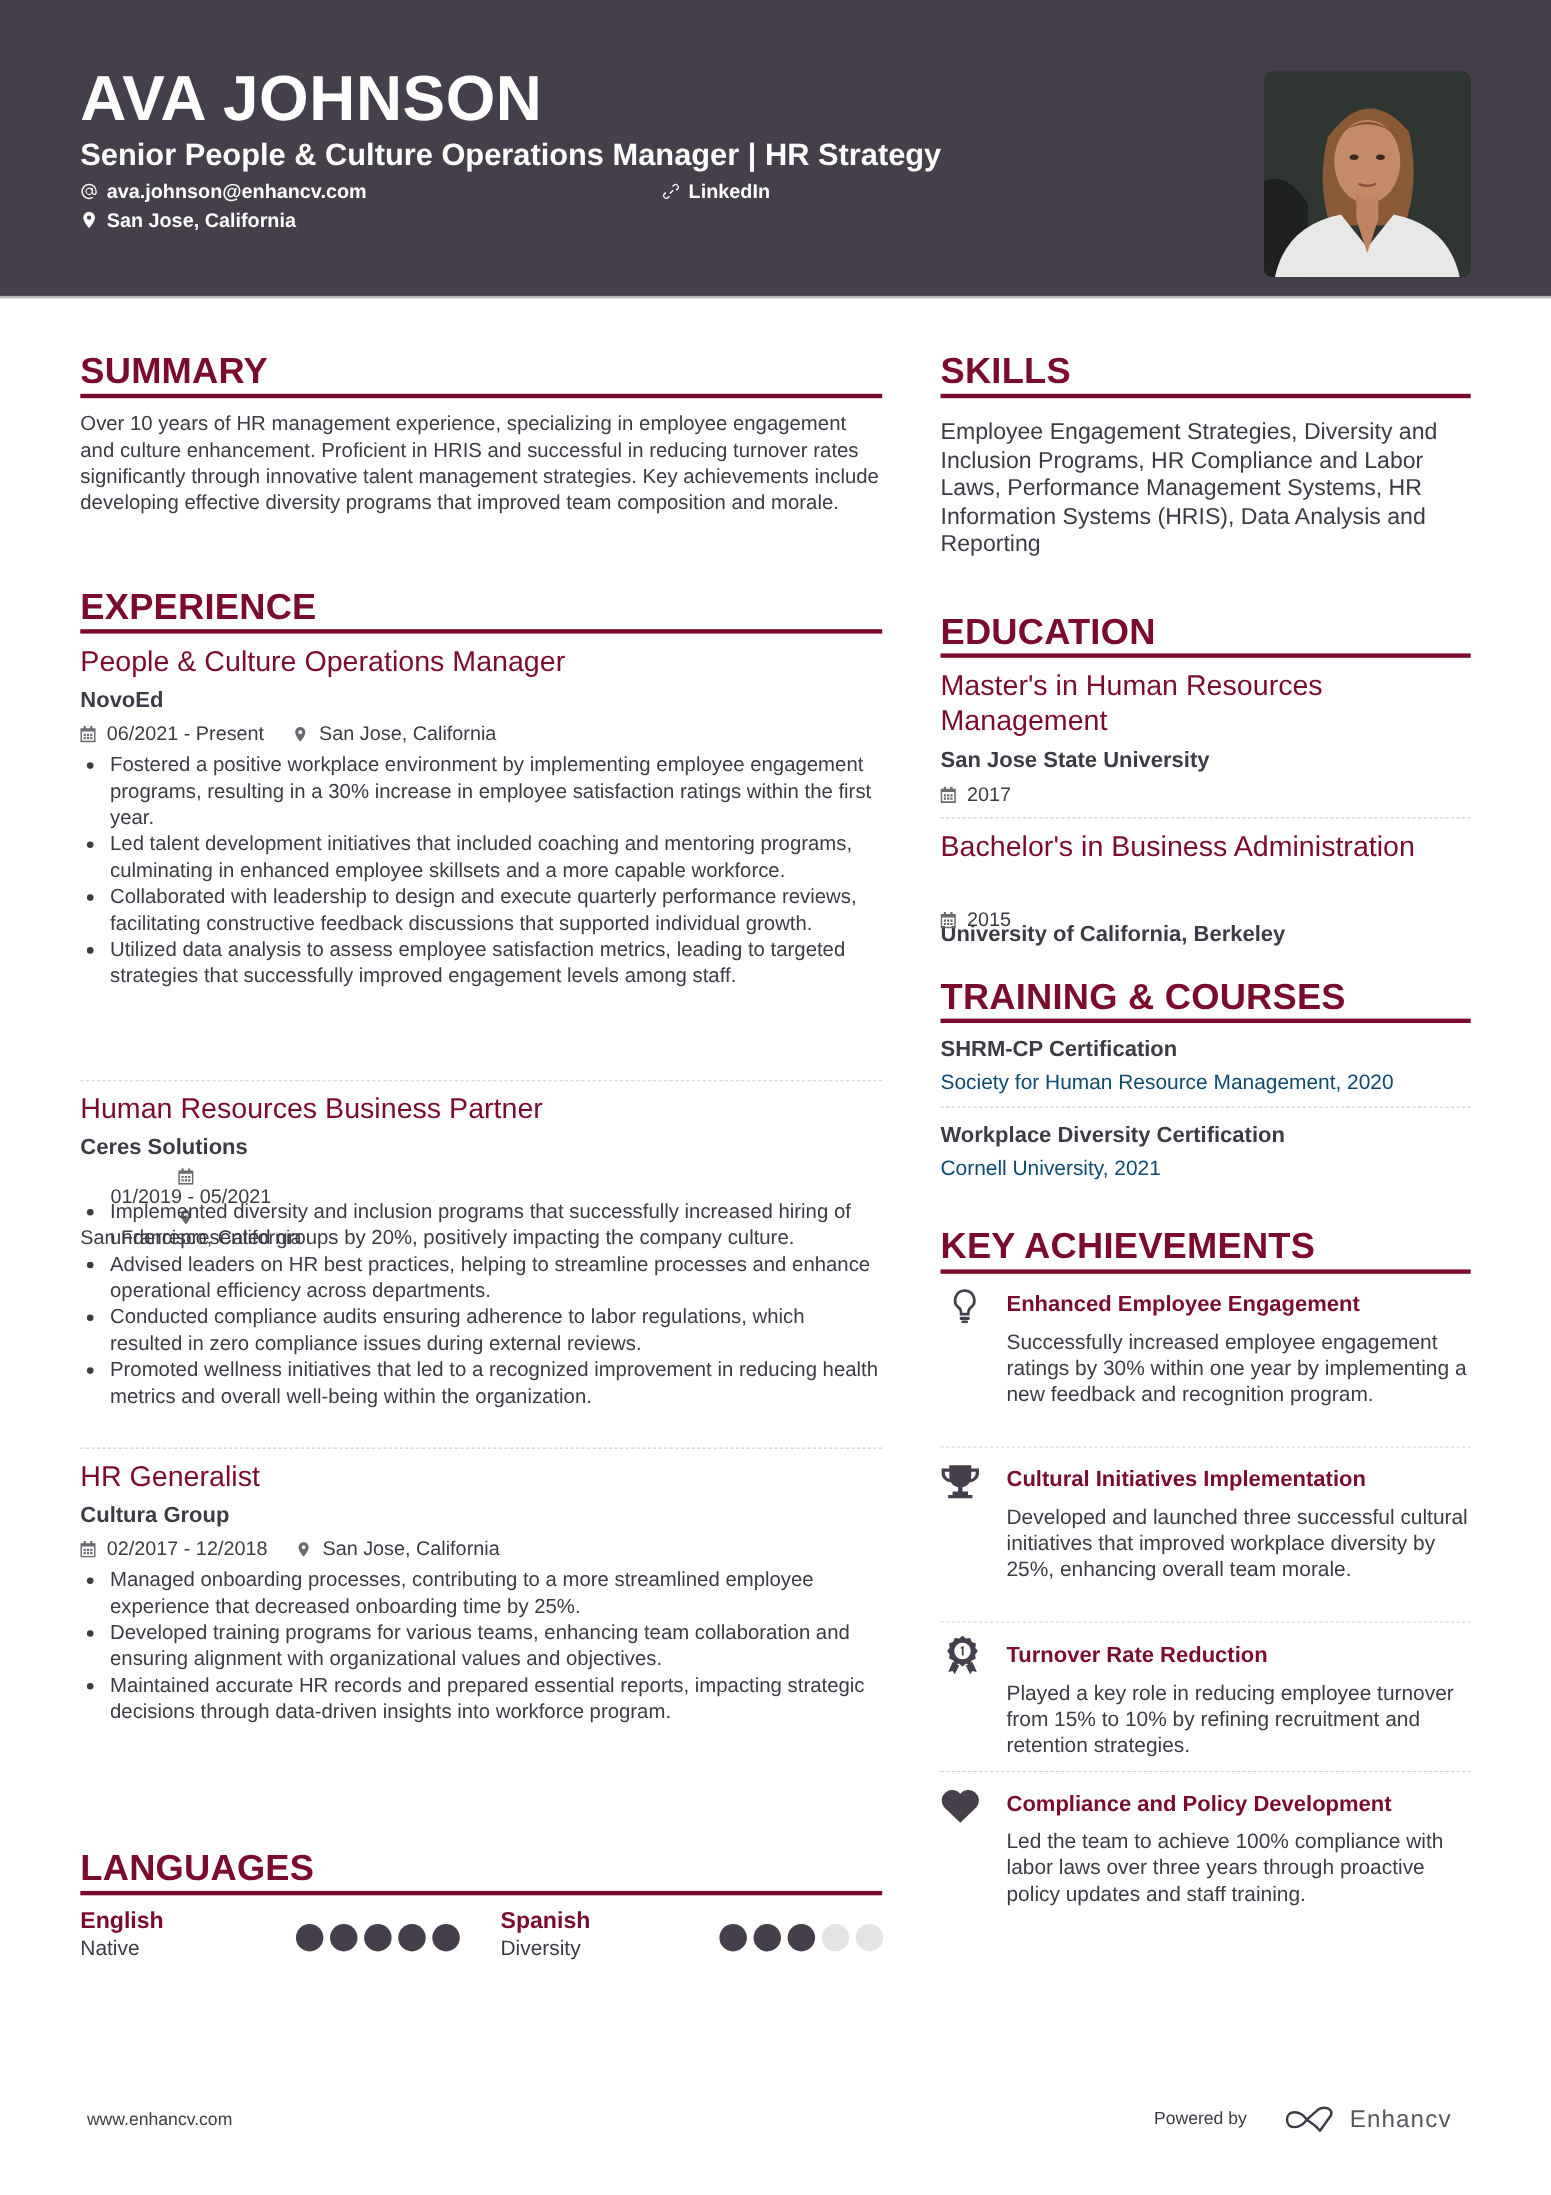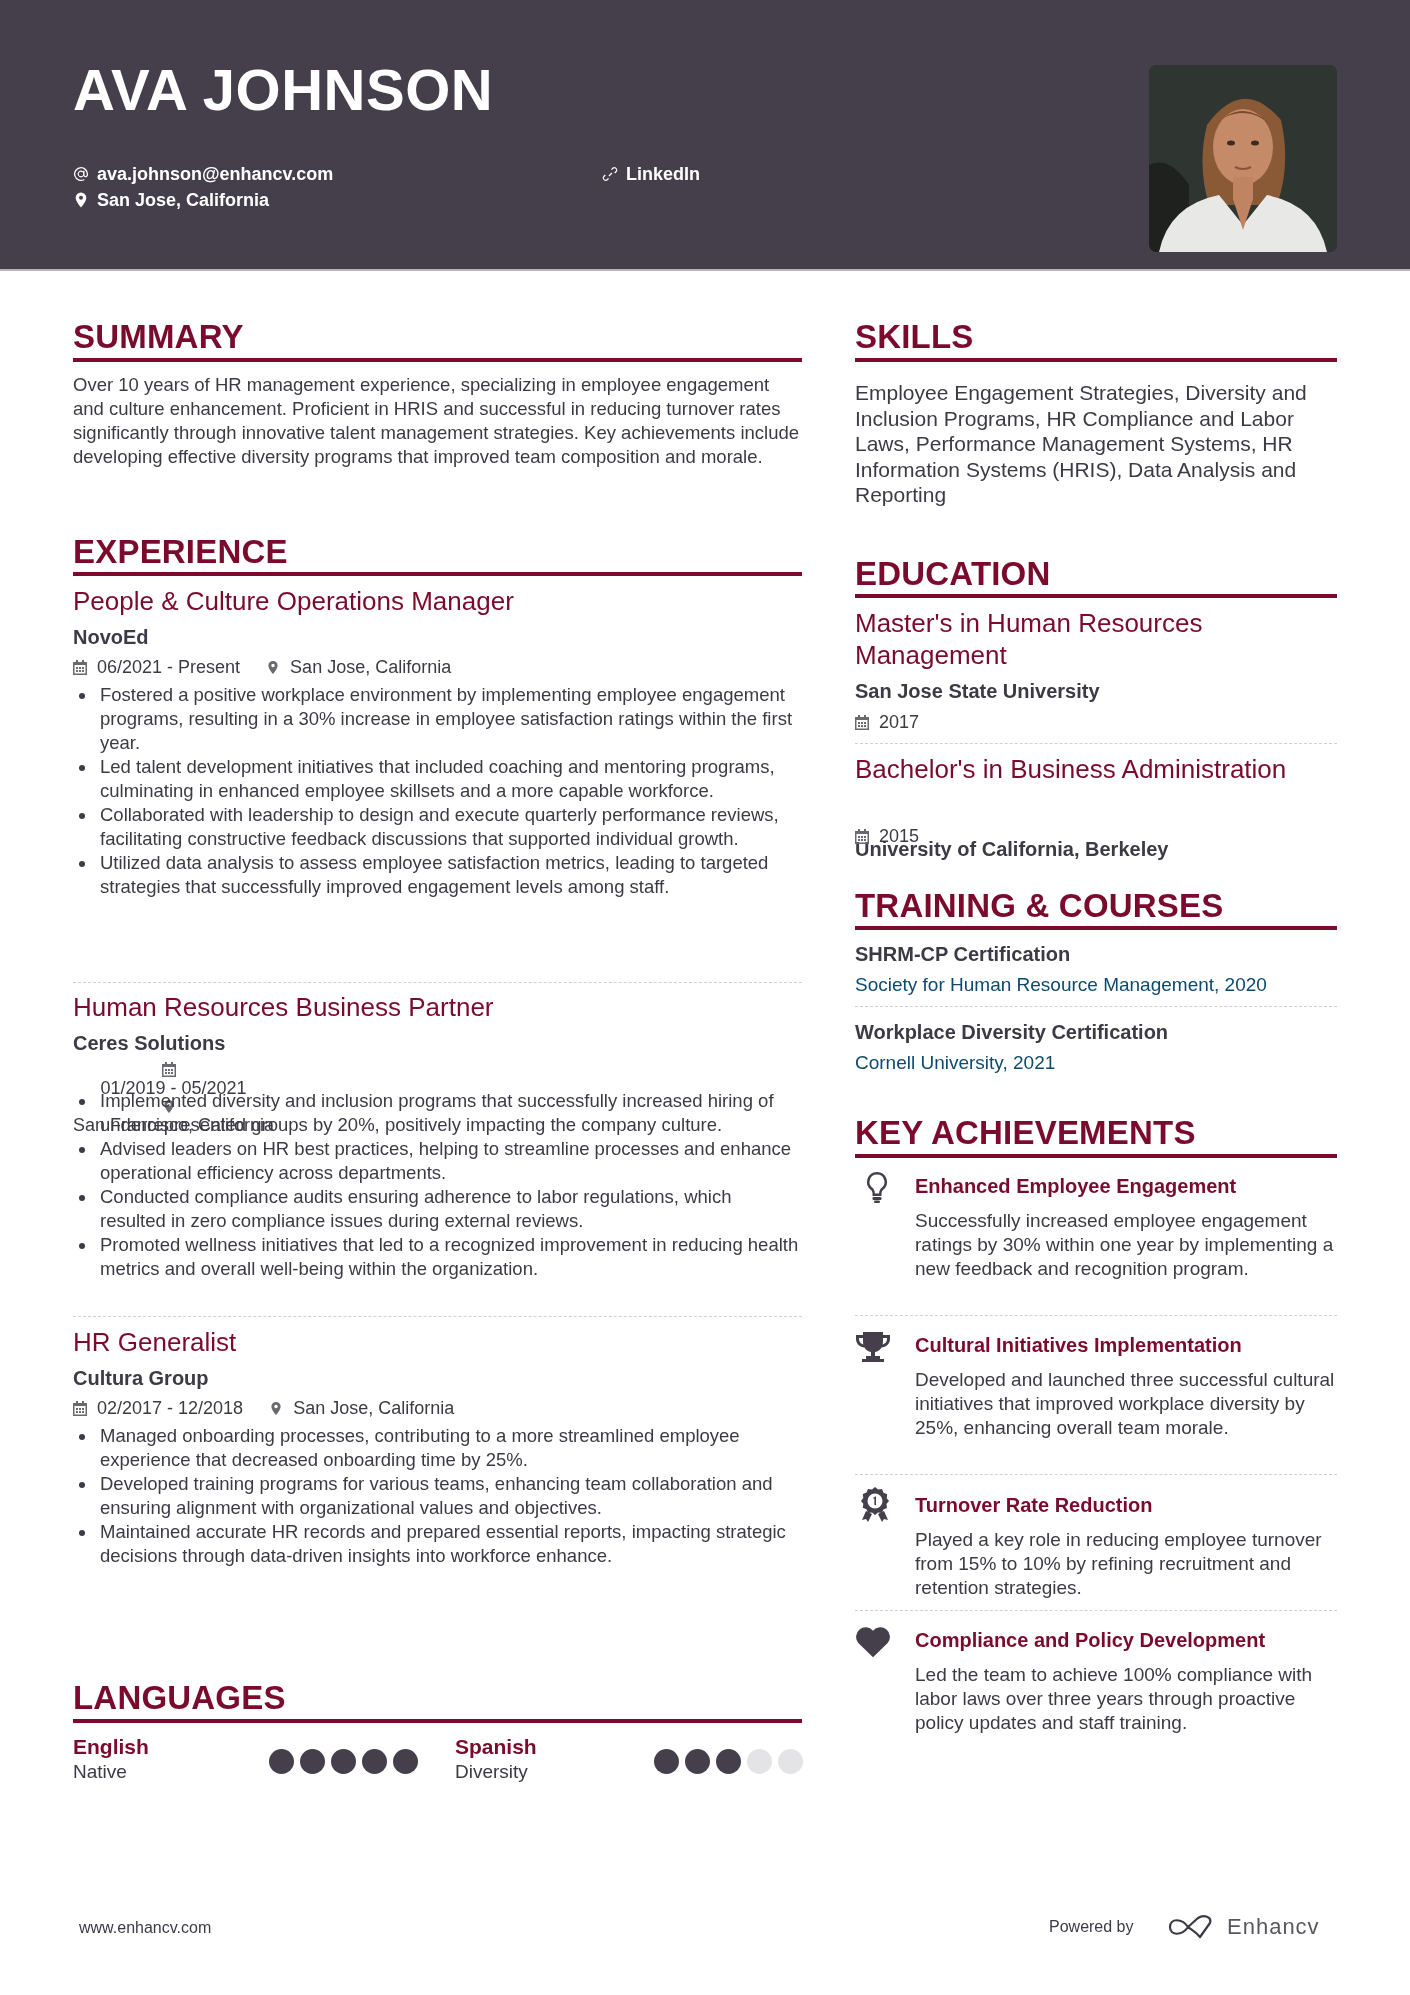--- a/index.html
+++ b/index.html
@@ -57,20 +57,21 @@
   .footer-url { position: absolute; left: 79px; top: 1919px; font-size: 16px; color: #3d3a45; }
   .footer-powered { position: absolute; left: 1049px; top: 1918px; font-size: 16px; color: #3d3a45; }
   .footer-logo { position: absolute; left: 1168px; top: 1914px; width: 48px; height: 26px; }
   .footer-brand { position: absolute; left: 1227px; top: 1914px; font-size: 22px; color: #5a5660; letter-spacing: 1px; }
 </style>
 </head>
 <body>
 
 <div class="header">
   <div class="name">AVA JOHNSON</div>
+  <div class="headline">Senior People &amp; Culture Operations Manager | HR Strategy</div>
   <div class="contact c-email">
     <svg viewBox="0 0 16 16">
         <path d="M8 1a7 7 0 1 0 3.6 13l-.6-1.1A5.7 5.7 0 1 1 13.7 8v.8c0 .9-.5 1.4-1.1 1.4s-1.1-.5-1.1-1.4V4.8h-1.3v.6A3.3 3.3 0 1 0 10.6 10a2.3 2.3 0 0 0 2 1.3c1.4 0 2.4-1.1 2.4-2.6V8A7 7 0 0 0 8 1zm0 9.3A2.3 2.3 0 1 1 8 5.7a2.3 2.3 0 0 1 0 4.6z"></path>
       </svg>
     <span>ava.johnson@enhancv.com</span>
   </div>
   <div class="contact c-link">
     <svg viewBox="0 0 16 16">
         <path d="M6.5 9.5l3-3 .9.9-3 3zM9 3.2l1.4-1.4a3 3 0 0 1 4.2 4.2L13.2 7.4l-.9-.9 1.4-1.4a1.7 1.7 0 0 0-2.4-2.4L9.9 4.1zM7 12.8l-1.4 1.4a3 3 0 0 1-4.2-4.2l1.4-1.4.9.9-1.4 1.4a1.7 1.7 0 0 0 2.4 2.4l1.4-1.4z"></path>
       </svg>
@@ -159,21 +160,21 @@
     <span>02/2017 - 12/2018</span>
     <span class="gap"></span>
     <svg viewBox="0 0 16 16">
         <path d="M8 0.5a5.3 5.3 0 0 0-5.3 5.3C2.7 9.8 8 15.5 8 15.5s5.3-5.7 5.3-9.7A5.3 5.3 0 0 0 8 0.5zm0 7.3a2 2 0 1 1 0-4 2 2 0 0 1 0 4z"></path>
       </svg>
     <span>San Jose, California</span>
   </div>
   <ul class="bullets" style="left:0; top:1424px; width:729px;">
     <li>Managed onboarding processes, contributing to a more streamlined employee experience that decreased onboarding time by 25%.</li>
     <li>Developed training programs for various teams, enhancing team collaboration and ensuring alignment with organizational values and objectives.</li>
-    <li>Maintained accurate HR records and prepared essential reports, impacting strategic decisions through data-driven insights into workforce enhance.</li>
+    <li>Maintained accurate HR records and prepared essential reports, impacting strategic decisions through data-driven insights into workforce program.</li>
   </ul>
 
   <div class="sec-title" style="left:0; top:1679px;">LANGUAGES</div>
   <div class="sec-rule" style="left:0; top:1719px; width:729px;"></div>
 
   <div class="lang-name" style="left:0; top:1734px;">English</div>
   <div class="lang-level" style="left:0; top:1760px;">Native</div>
   <div class="dots" style="left:196px; top:1749px;">
     <span class="dot"></span>
     <span class="dot"></span>

